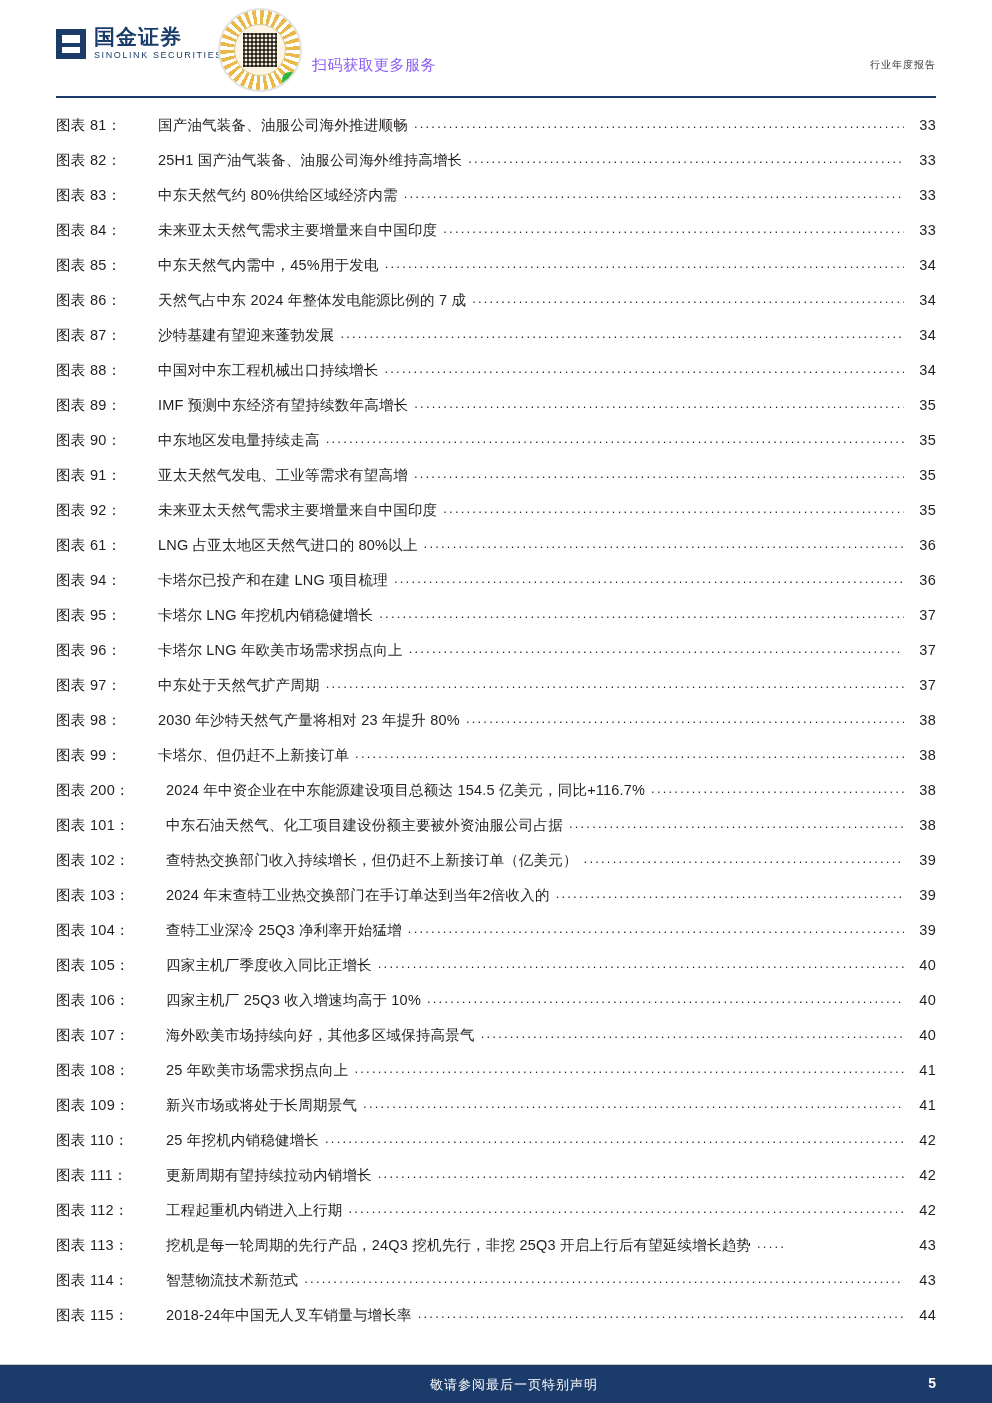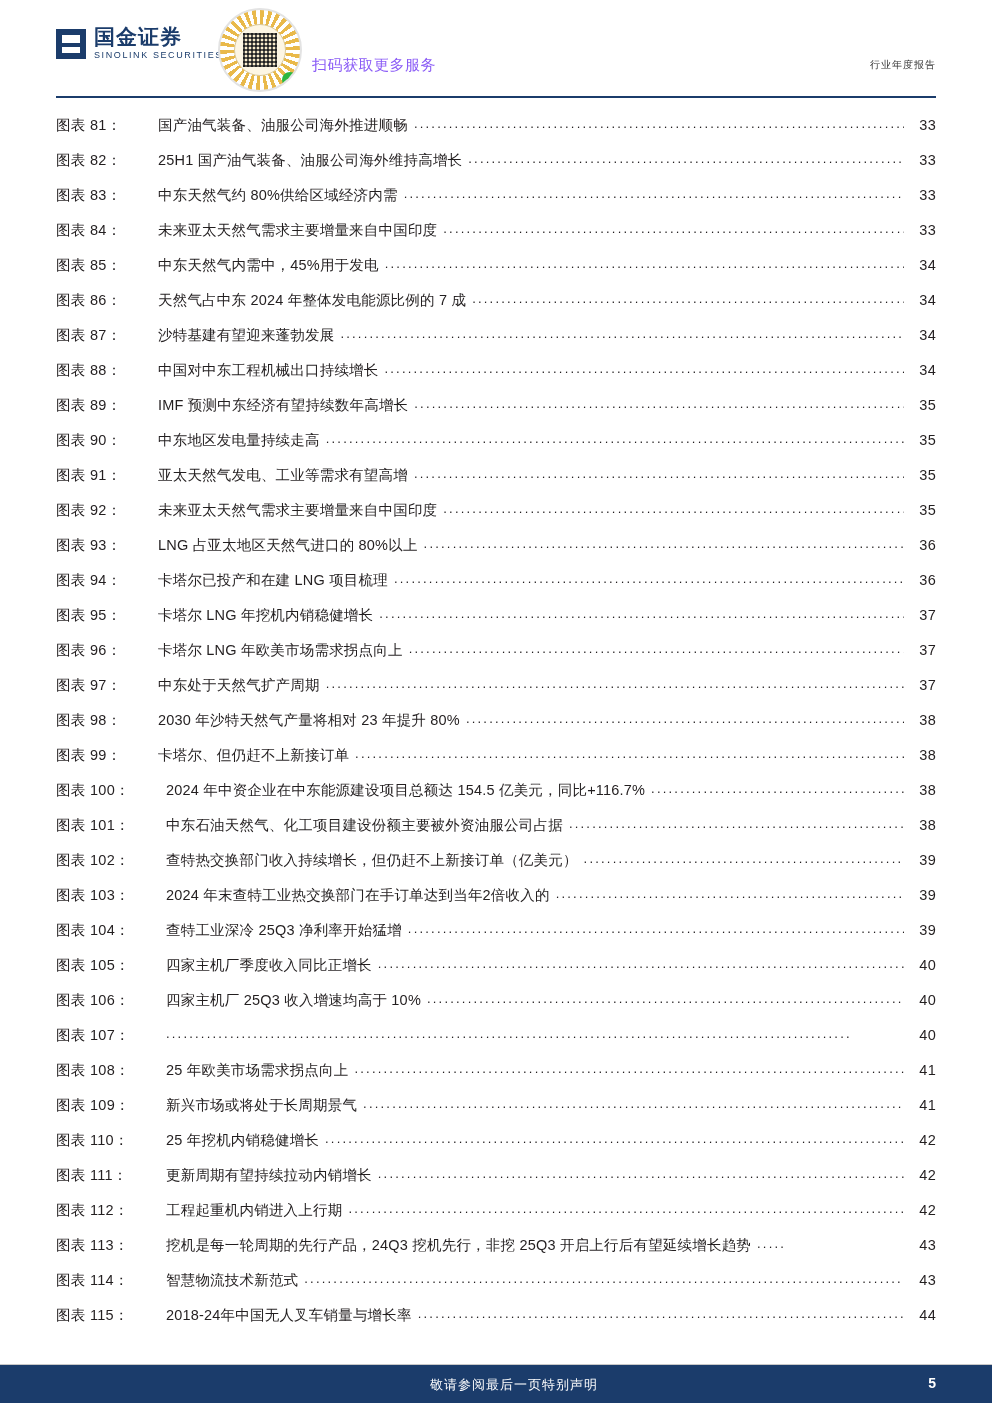--- a/index.html
+++ b/index.html
@@ -351,21 +351,21 @@
   </div>
 
   <div class="toc-row">
     <span class="toc-label">图表 92：</span>
     <span class="toc-title">未来亚太天然气需求主要增量来自中国印度</span>
     <span class="toc-dots">......................................................................................................................</span>
     <span class="toc-page">35</span>
   </div>
 
   <div class="toc-row">
-    <span class="toc-label">图表 93：</span>
+    <span class="toc-label">图表 61：</span>
     <span class="toc-title">LNG 占亚太地区天然气进口的 80%以上</span>
     <span class="toc-dots">......................................................................................................................</span>
     <span class="toc-page">36</span>
   </div>
 
   <div class="toc-row">
     <span class="toc-label">图表 94：</span>
     <span class="toc-title">卡塔尔已投产和在建 LNG 项目梳理</span>
     <span class="toc-dots">......................................................................................................................</span>
     <span class="toc-page">36</span>
@@ -400,21 +400,21 @@
   </div>
 
   <div class="toc-row">
     <span class="toc-label">图表 99：</span>
     <span class="toc-title">卡塔尔、但仍赶不上新接订单</span>
     <span class="toc-dots">......................................................................................................................</span>
     <span class="toc-page">38</span>
   </div>
 
   <div class="toc-row">
-    <span class="toc-label wide">图表 100：</span>
+    <span class="toc-label wide">图表 200：</span>
     <span class="toc-title">2024 年中资企业在中东能源建设项目总额达 154.5 亿美元，同比+116.7%</span>
     <span class="toc-dots">......................................................................................................................</span>
     <span class="toc-page">38</span>
   </div>
 
   <div class="toc-row">
     <span class="toc-label wide">图表 101：</span>
     <span class="toc-title">中东石油天然气、化工项目建设份额主要被外资油服公司占据</span>
     <span class="toc-dots">......................................................................................................................</span>
     <span class="toc-page">38</span>
@@ -450,20 +450,21 @@
 
   <div class="toc-row">
     <span class="toc-label wide">图表 106：</span>
     <span class="toc-title">四家主机厂 25Q3 收入增速均高于 10%</span>
     <span class="toc-dots">......................................................................................................................</span>
     <span class="toc-page">40</span>
   </div>
 
   <div class="toc-row">
     <span class="toc-label wide">图表 107：</span>
+    <span class="toc-title">海外欧美市场持续向好，其他多区域保持高景气</span>
     <span class="toc-dots">......................................................................................................................</span>
     <span class="toc-page">40</span>
   </div>
 
   <div class="toc-row">
     <span class="toc-label wide">图表 108：</span>
     <span class="toc-title">25 年欧美市场需求拐点向上</span>
     <span class="toc-dots">......................................................................................................................</span>
     <span class="toc-page">41</span>
   </div>

